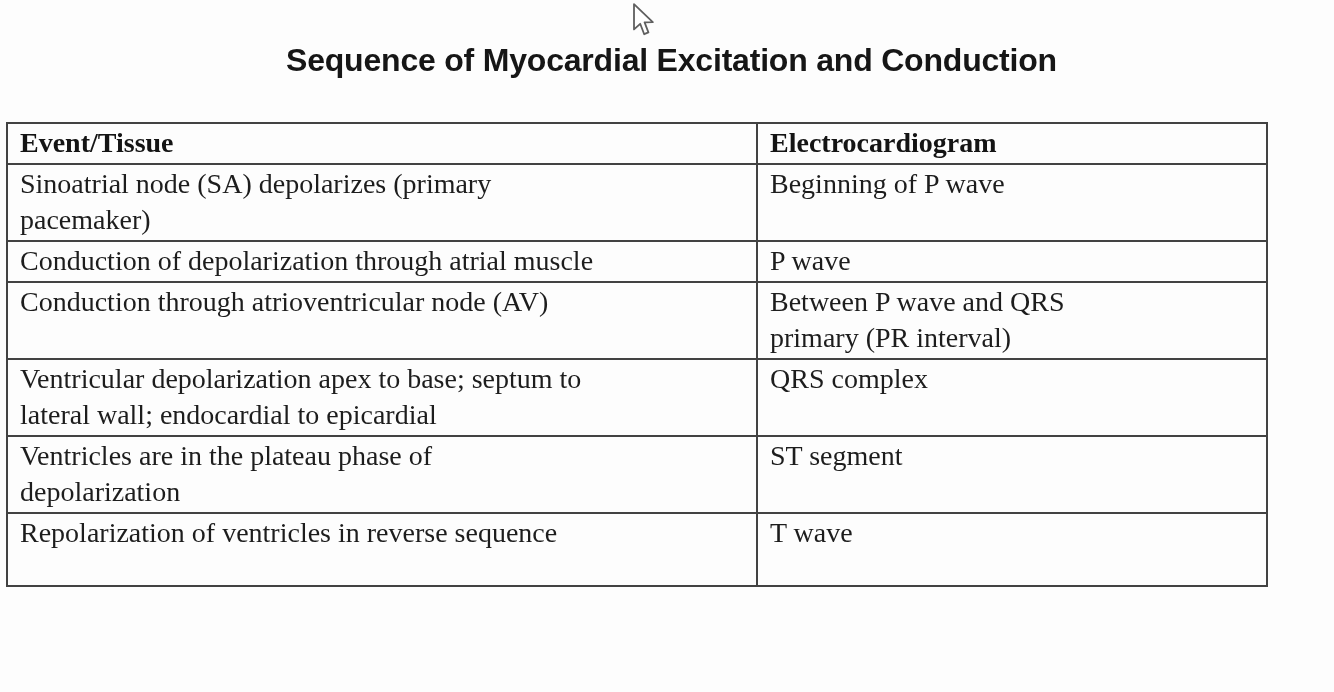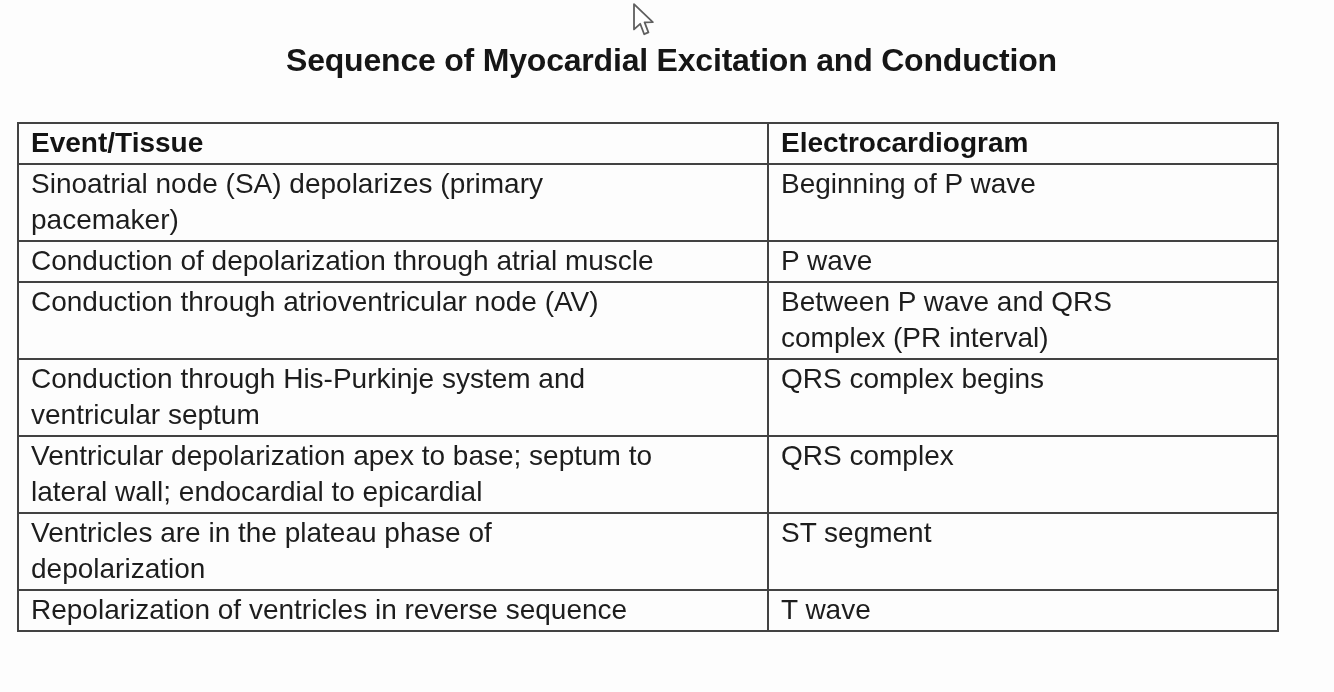--- a/index.html
+++ b/index.html
@@ -21,23 +21,24 @@
     top: 42px;
     font-size: 32px;
     font-weight: bold;
     letter-spacing: -0.2px;
     line-height: 36px;
     color: #161616;
     white-space: nowrap;
   }
   .tbl-wrap {
     position: absolute;
-    left: 17px;
+    left: 6px;
     top: 122px;
     width: 1004px;
+    font-family: Liberation Serif, serif;
   }
   table.conduction {
     border-collapse: collapse;
     table-layout: fixed;
     width: 1260px;
   }
   table.conduction col.c-event { width: 750px; }
   table.conduction col.c-ecg   { width: 510px; }
   table.conduction th,
   table.conduction td {
@@ -98,26 +99,21 @@
 pacemaker)</td>
         <td>Beginning of P wave</td>
       </tr>
       <tr>
         <td>Conduction of depolarization through atrial muscle</td>
         <td>P wave</td>
       </tr>
       <tr>
         <td>Conduction through atrioventricular node (AV)</td>
         <td>Between P wave and QRS
-complex (PR interval)</td>
-      </tr>
-      <tr>
-        <td>Conduction through His-Purkinje system and
-ventricular septum</td>
-        <td>QRS complex begins</td>
+primary (PR interval)</td>
       </tr>
       <tr>
         <td>Ventricular depolarization apex to base; septum to
 lateral wall; endocardial to epicardial</td>
         <td>QRS complex</td>
       </tr>
       <tr>
         <td>Ventricles are in the plateau phase of
 depolarization</td>
         <td>ST segment</td>

